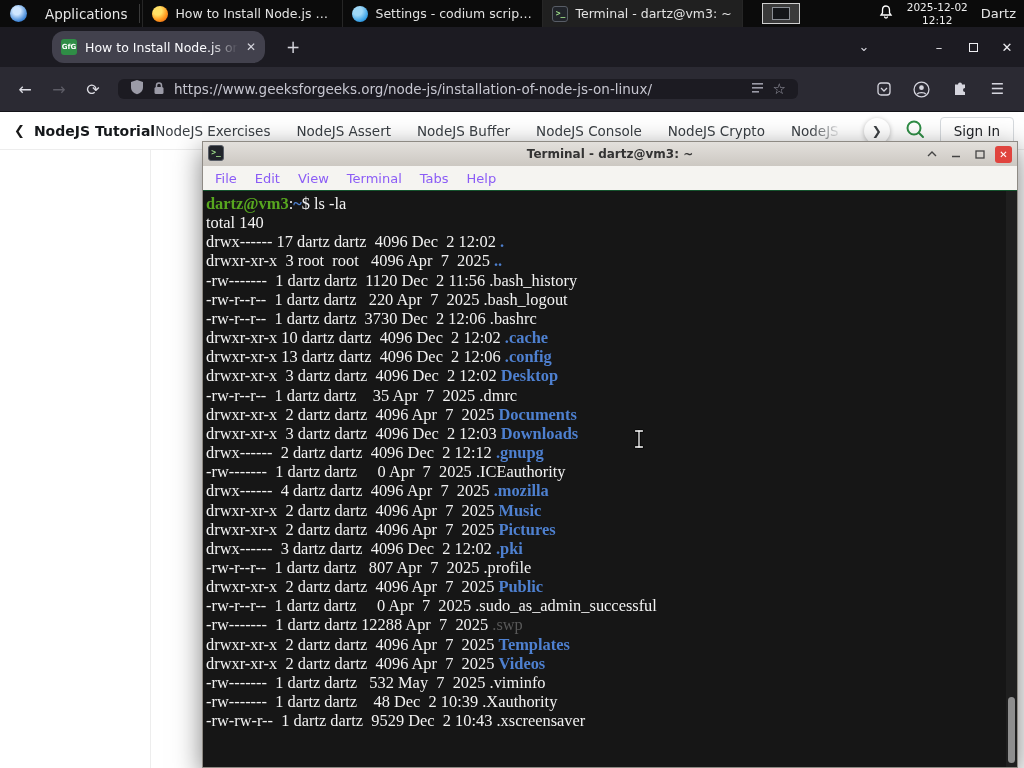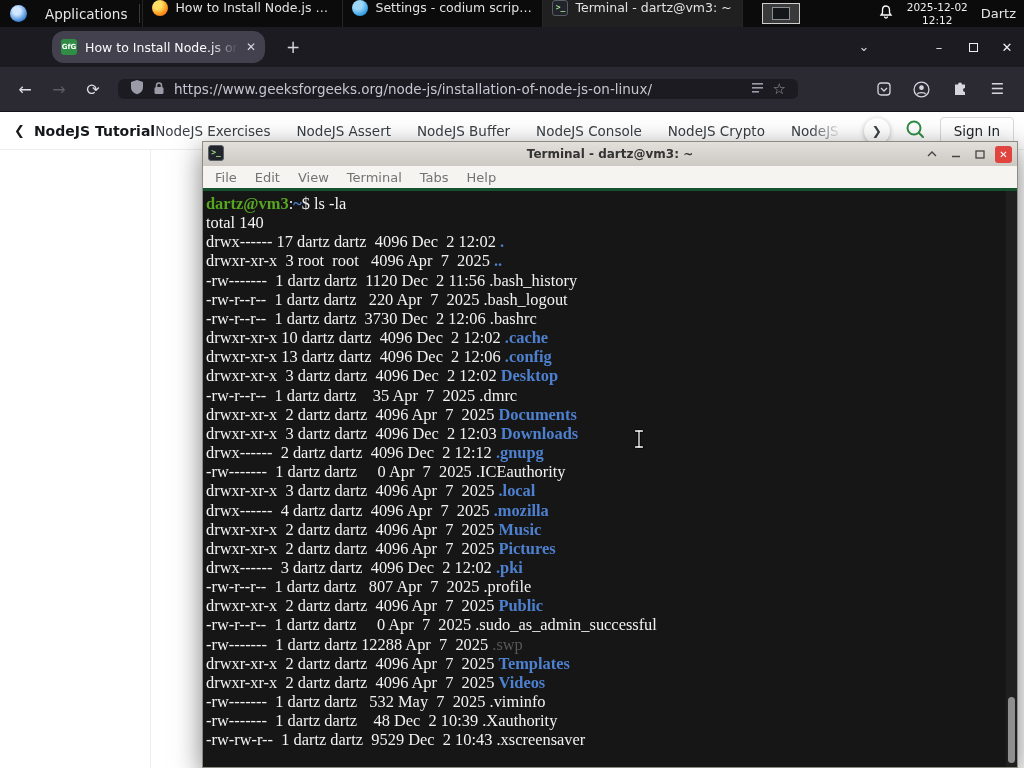--- a/index.html
+++ b/index.html
@@ -5,21 +5,21 @@
   *{margin:0;padding:0;box-sizing:border-box}
   html,body{width:1024px;height:768px;overflow:hidden;background:#fff;font-family:"DejaVu Sans",sans-serif}
   body{position:relative}
 
   
   .panel{position:absolute;top:0;left:0;right:0;height:27px;background:#0b0b0b;display:flex;align-items:stretch;color:#e6e6e6;z-index:50}
   .app-menu{display:flex;align-items:center;gap:18px;padding:0 10px;font-size:13.5px}
   .app-icon{width:17px;height:17px;border-radius:50%;background:radial-gradient(circle at 40% 35%,#cfe6ff 0 25%,#3f86d8 70%,#2b5f9e 100%)}
   .panel-sep{width:1px;background:#3a3a3a;margin:4px 2px}
   .taskbar{display:flex;width:601px}
-  .task-btn{flex:1;display:flex;align-items:flex-start;gap:7px;padding:0 9px;border-right:1px solid #262626;min-width:0}
+  .task-btn{flex:1;display:flex;align-items:center;gap:7px;padding:0 9px;border-right:1px solid #262626;min-width:0}
   .task-btn:first-child{border-left:1px solid #262626}
   .task-btn.active{background:#202020}
   .task-label{font-size:12.5px;color:#e2e2e2;white-space:nowrap;overflow:hidden;text-overflow:ellipsis}
   .ticon{width:16px;height:16px;flex:0 0 auto}
   .ticon.firefox{border-radius:50%;background:radial-gradient(circle at 35% 30%,#ffe066 0 28%,#ff9a1f 60%,#e8540c 100%)}
   .ticon.codium{border-radius:50%;background:radial-gradient(circle at 35% 30%,#9fd8f7 0 30%,#37a0e6 70%,#1769b5 100%)}
   .term-glyph{background:#21242a;border:1px solid #585d66;border-radius:3px;color:#9fe08a;font:bold 8px/14px "DejaVu Sans Mono",monospace;text-align:center}
   .pager{position:absolute;left:762px;top:3px;width:38px;height:21px;border:1px solid #cfcfcf;background:#3a3a3a;display:flex;align-items:center;justify-content:center}
   .pager-win{width:18px;height:13px;background:#14161a;border:1px solid #8b8f96}
   .panel-right{margin-left:auto;display:flex;align-items:center;gap:13px;padding-right:8px}
@@ -59,21 +59,21 @@
   .pagebody{position:absolute;top:123px;left:0;right:0;bottom:0;background:#fff}
   .sidebar-edge{position:absolute;left:150px;top:0;bottom:0;width:1px;background:#ededed}
 
   
   .terminal{position:absolute;left:202px;top:141px;width:816px;height:627px;z-index:60;display:flex;flex-direction:column;box-shadow:0 8px 26px rgba(0,0,0,.5);border:1px solid #8e8a84}
   .t-titlebar{height:24px;background:linear-gradient(#e3e0dc,#ccc8c2);position:relative;display:flex;align-items:center;justify-content:center;font-size:12px;font-weight:bold;color:#333;flex:0 0 auto}
   .t-icon{position:absolute;left:5px;top:3px;width:16px;height:16px}
   .t-btns{position:absolute;right:5px;top:0;height:24px;display:flex;align-items:center;gap:7px}
   .t-btn{width:17px;height:17px;display:flex;align-items:center;justify-content:center}
   .t-btn.close{background:#e0443e;border-radius:3px;color:#fff;font-size:10px}
-  .t-menubar{height:25px;background:#f5f4f1;border-bottom:3px solid #14532d;display:flex;align-items:center;padding:0 3px;font-size:13px;color:#737373;flex:0 0 auto}
+  .t-menubar{height:25px;background:#f5f4f1;border-bottom:1px solid #14532d;display:flex;align-items:center;padding:0 3px;font-size:13px;color:#8b5cf6;flex:0 0 auto}
   .t-menu-item{padding:2px 9px}
   .t-body{flex:1;background:#161616;overflow:hidden;position:relative;padding:3px 0 0 3px;font-family:Liberation Serif, serif;font-size:16.4px;line-height:19.15px;color:#f2f2f2}
   .tline{white-space:pre}
   .tc-g{color:#57a61f;font-weight:bold}
   .tc-b{color:#4e80d0;font-weight:bold}
   .tc-dim{color:#585858}
   .t-scrolltrack{position:absolute;right:0;top:0;bottom:0;width:11px;background:rgba(255,255,255,.04)}
   .t-scrollthumb{position:absolute;right:2px;bottom:4px;width:7px;height:66px;background:#8e8e8e;border-radius:3.5px}
 
   .cursor-ibeam{position:absolute;left:633px;top:429px;z-index:100;pointer-events:none}
@@ -260,21 +260,20 @@
         <div class="tline">-rw-r--r--  1 dartz dartz   220 Apr  7  2025 .bash_logout</div>
         <div class="tline">-rw-r--r--  1 dartz dartz  3730 Dec  2 12:06 .bashrc</div>
         <div class="tline">drwxr-xr-x 10 dartz dartz  4096 Dec  2 12:02 <span class="tc-b">.cache</span></div>
         <div class="tline">drwxr-xr-x 13 dartz dartz  4096 Dec  2 12:06 <span class="tc-b">.config</span></div>
         <div class="tline">drwxr-xr-x  3 dartz dartz  4096 Dec  2 12:02 <span class="tc-b">Desktop</span></div>
         <div class="tline">-rw-r--r--  1 dartz dartz    35 Apr  7  2025 .dmrc</div>
         <div class="tline">drwxr-xr-x  2 dartz dartz  4096 Apr  7  2025 <span class="tc-b">Documents</span></div>
         <div class="tline">drwxr-xr-x  3 dartz dartz  4096 Dec  2 12:03 <span class="tc-b">Downloads</span></div>
         <div class="tline">drwx------  2 dartz dartz  4096 Dec  2 12:12 <span class="tc-b">.gnupg</span></div>
         <div class="tline">-rw-------  1 dartz dartz     0 Apr  7  2025 .ICEauthority</div>
-        <div class="tline">drwxr-xr-x  3 dartz dartz  4096 Apr  7  2025 <span class="tc-b">.local</span></div>
         <div class="tline">drwx------  4 dartz dartz  4096 Apr  7  2025 <span class="tc-b">.mozilla</span></div>
         <div class="tline">drwxr-xr-x  2 dartz dartz  4096 Apr  7  2025 <span class="tc-b">Music</span></div>
         <div class="tline">drwxr-xr-x  2 dartz dartz  4096 Apr  7  2025 <span class="tc-b">Pictures</span></div>
         <div class="tline">drwx------  3 dartz dartz  4096 Dec  2 12:02 <span class="tc-b">.pki</span></div>
         <div class="tline">-rw-r--r--  1 dartz dartz   807 Apr  7  2025 .profile</div>
         <div class="tline">drwxr-xr-x  2 dartz dartz  4096 Apr  7  2025 <span class="tc-b">Public</span></div>
         <div class="tline">-rw-r--r--  1 dartz dartz     0 Apr  7  2025 .sudo_as_admin_successful</div>
         <div class="tline">-rw-------  1 dartz dartz 12288 Apr  7  2025 <span class="tc-dim">.swp</span></div>
         <div class="tline">drwxr-xr-x  2 dartz dartz  4096 Apr  7  2025 <span class="tc-b">Templates</span></div>
         <div class="tline">drwxr-xr-x  2 dartz dartz  4096 Apr  7  2025 <span class="tc-b">Videos</span></div>

